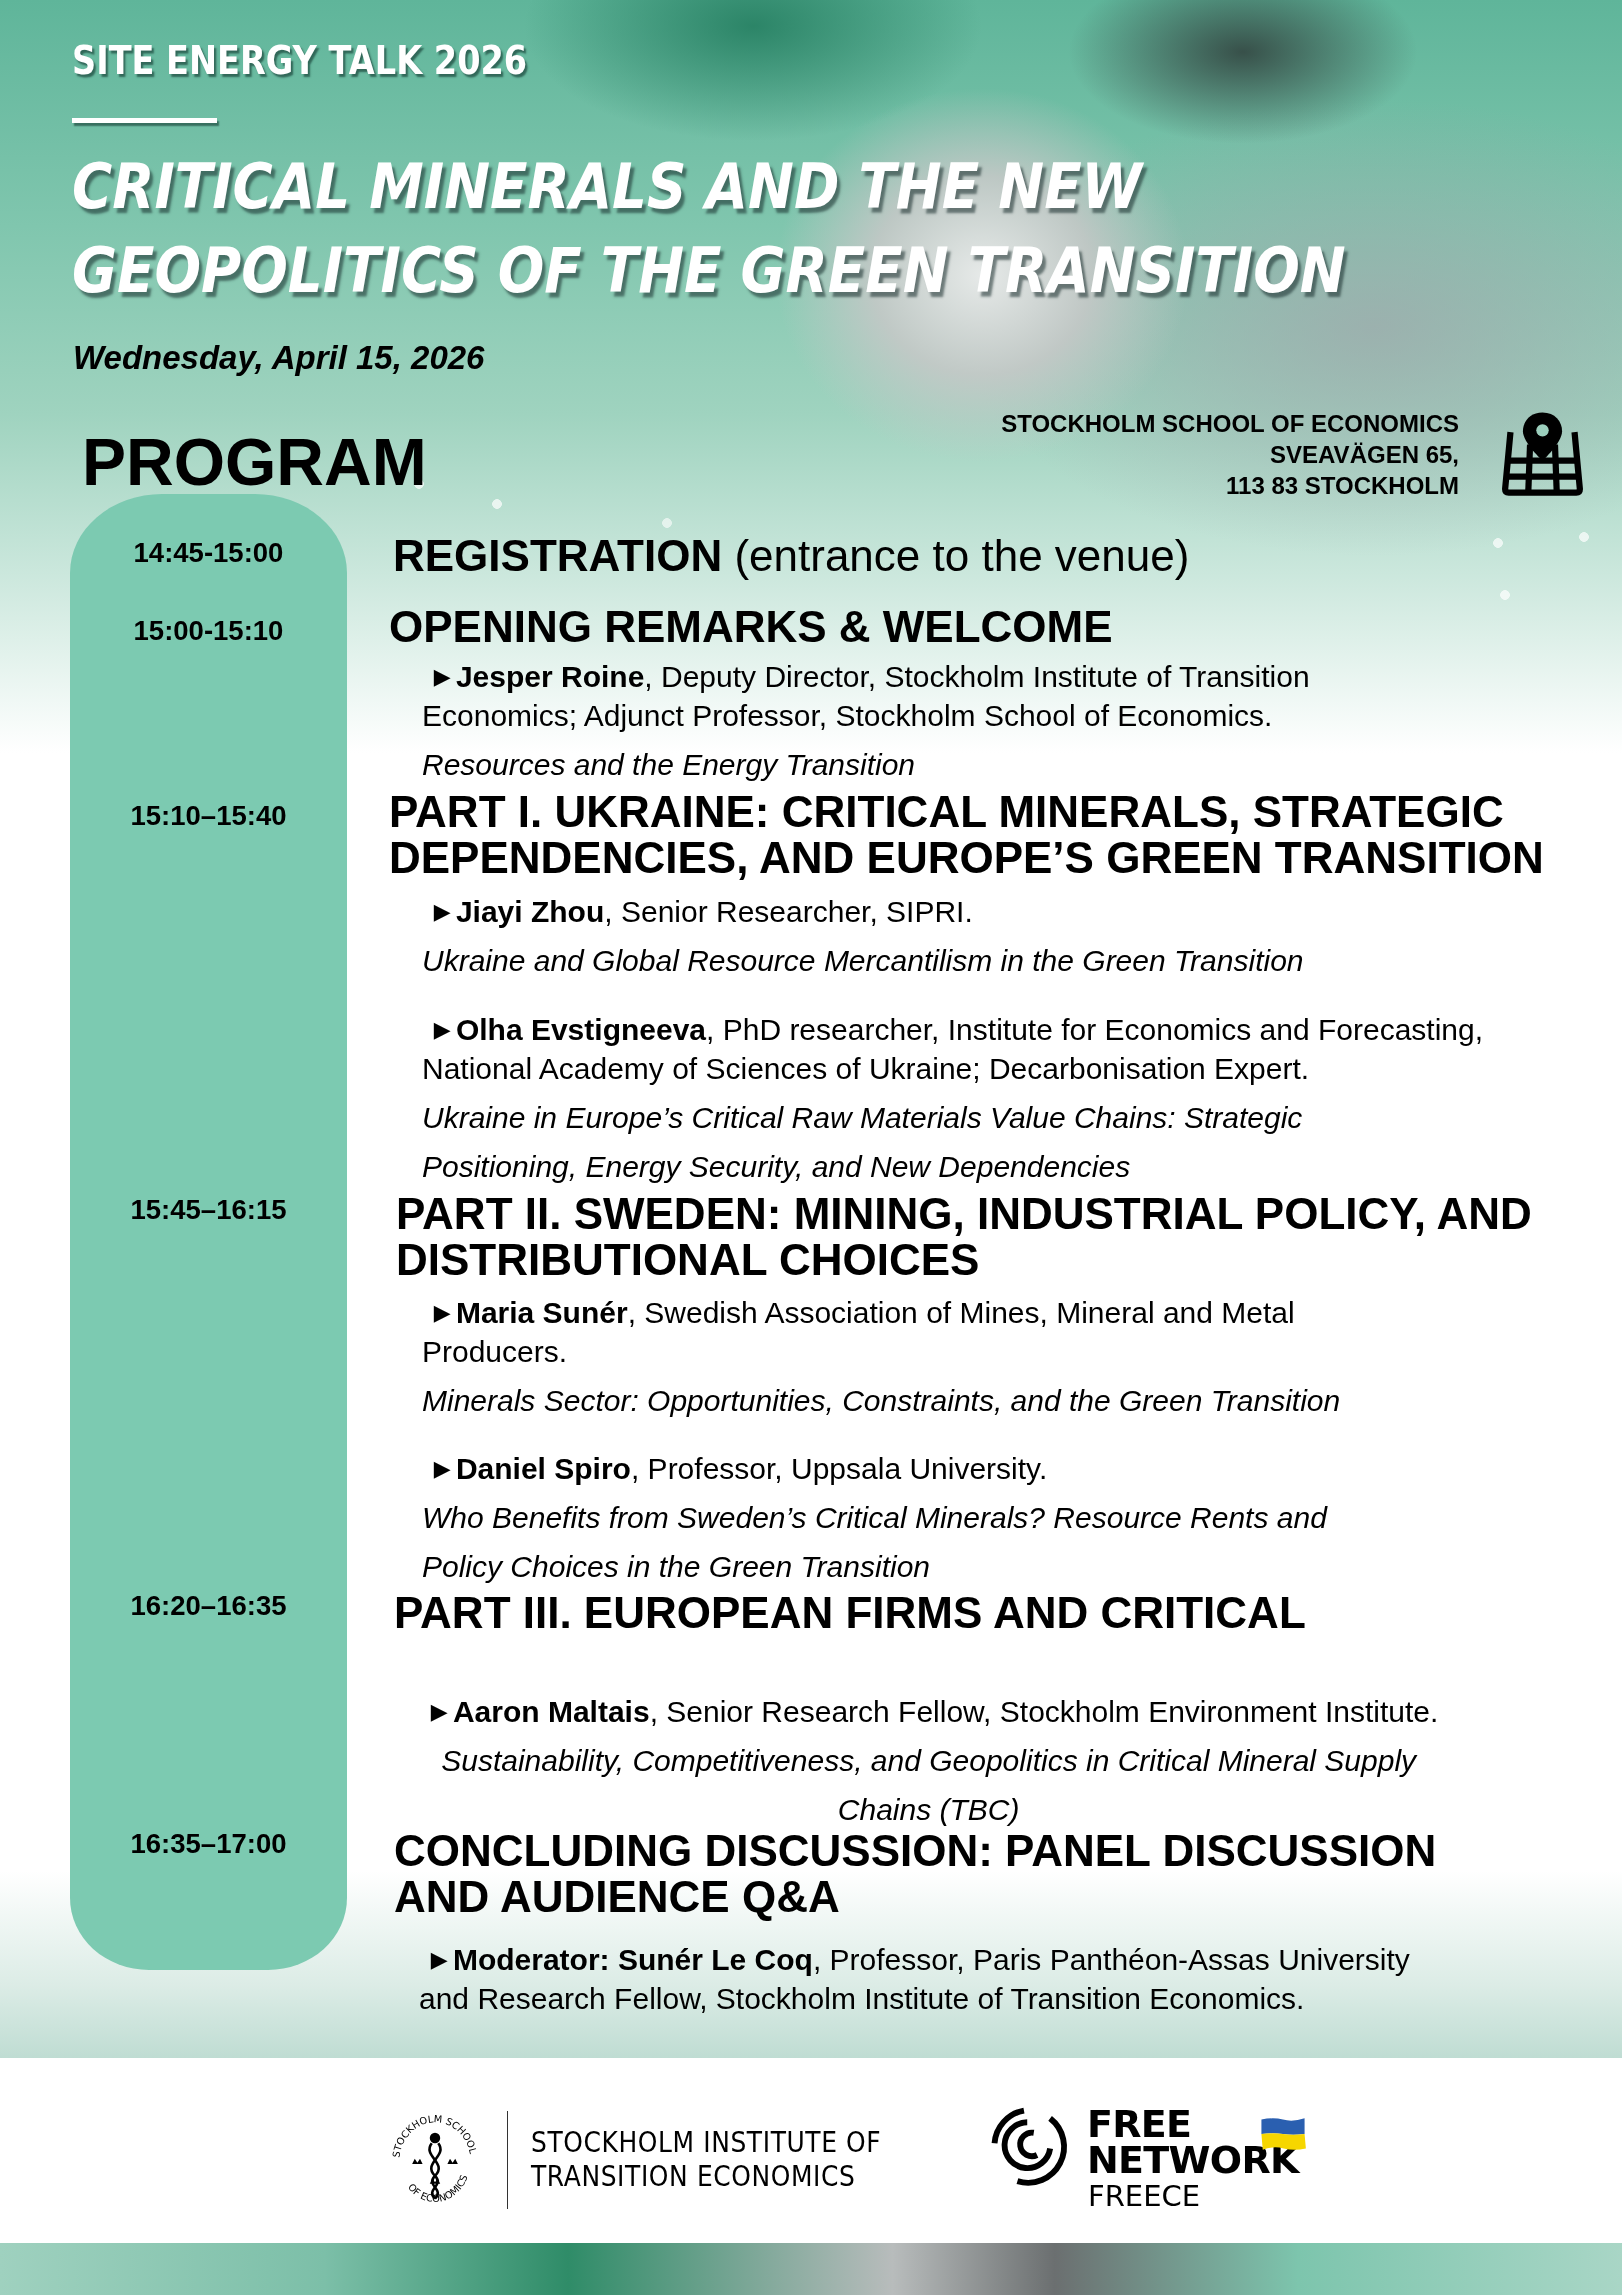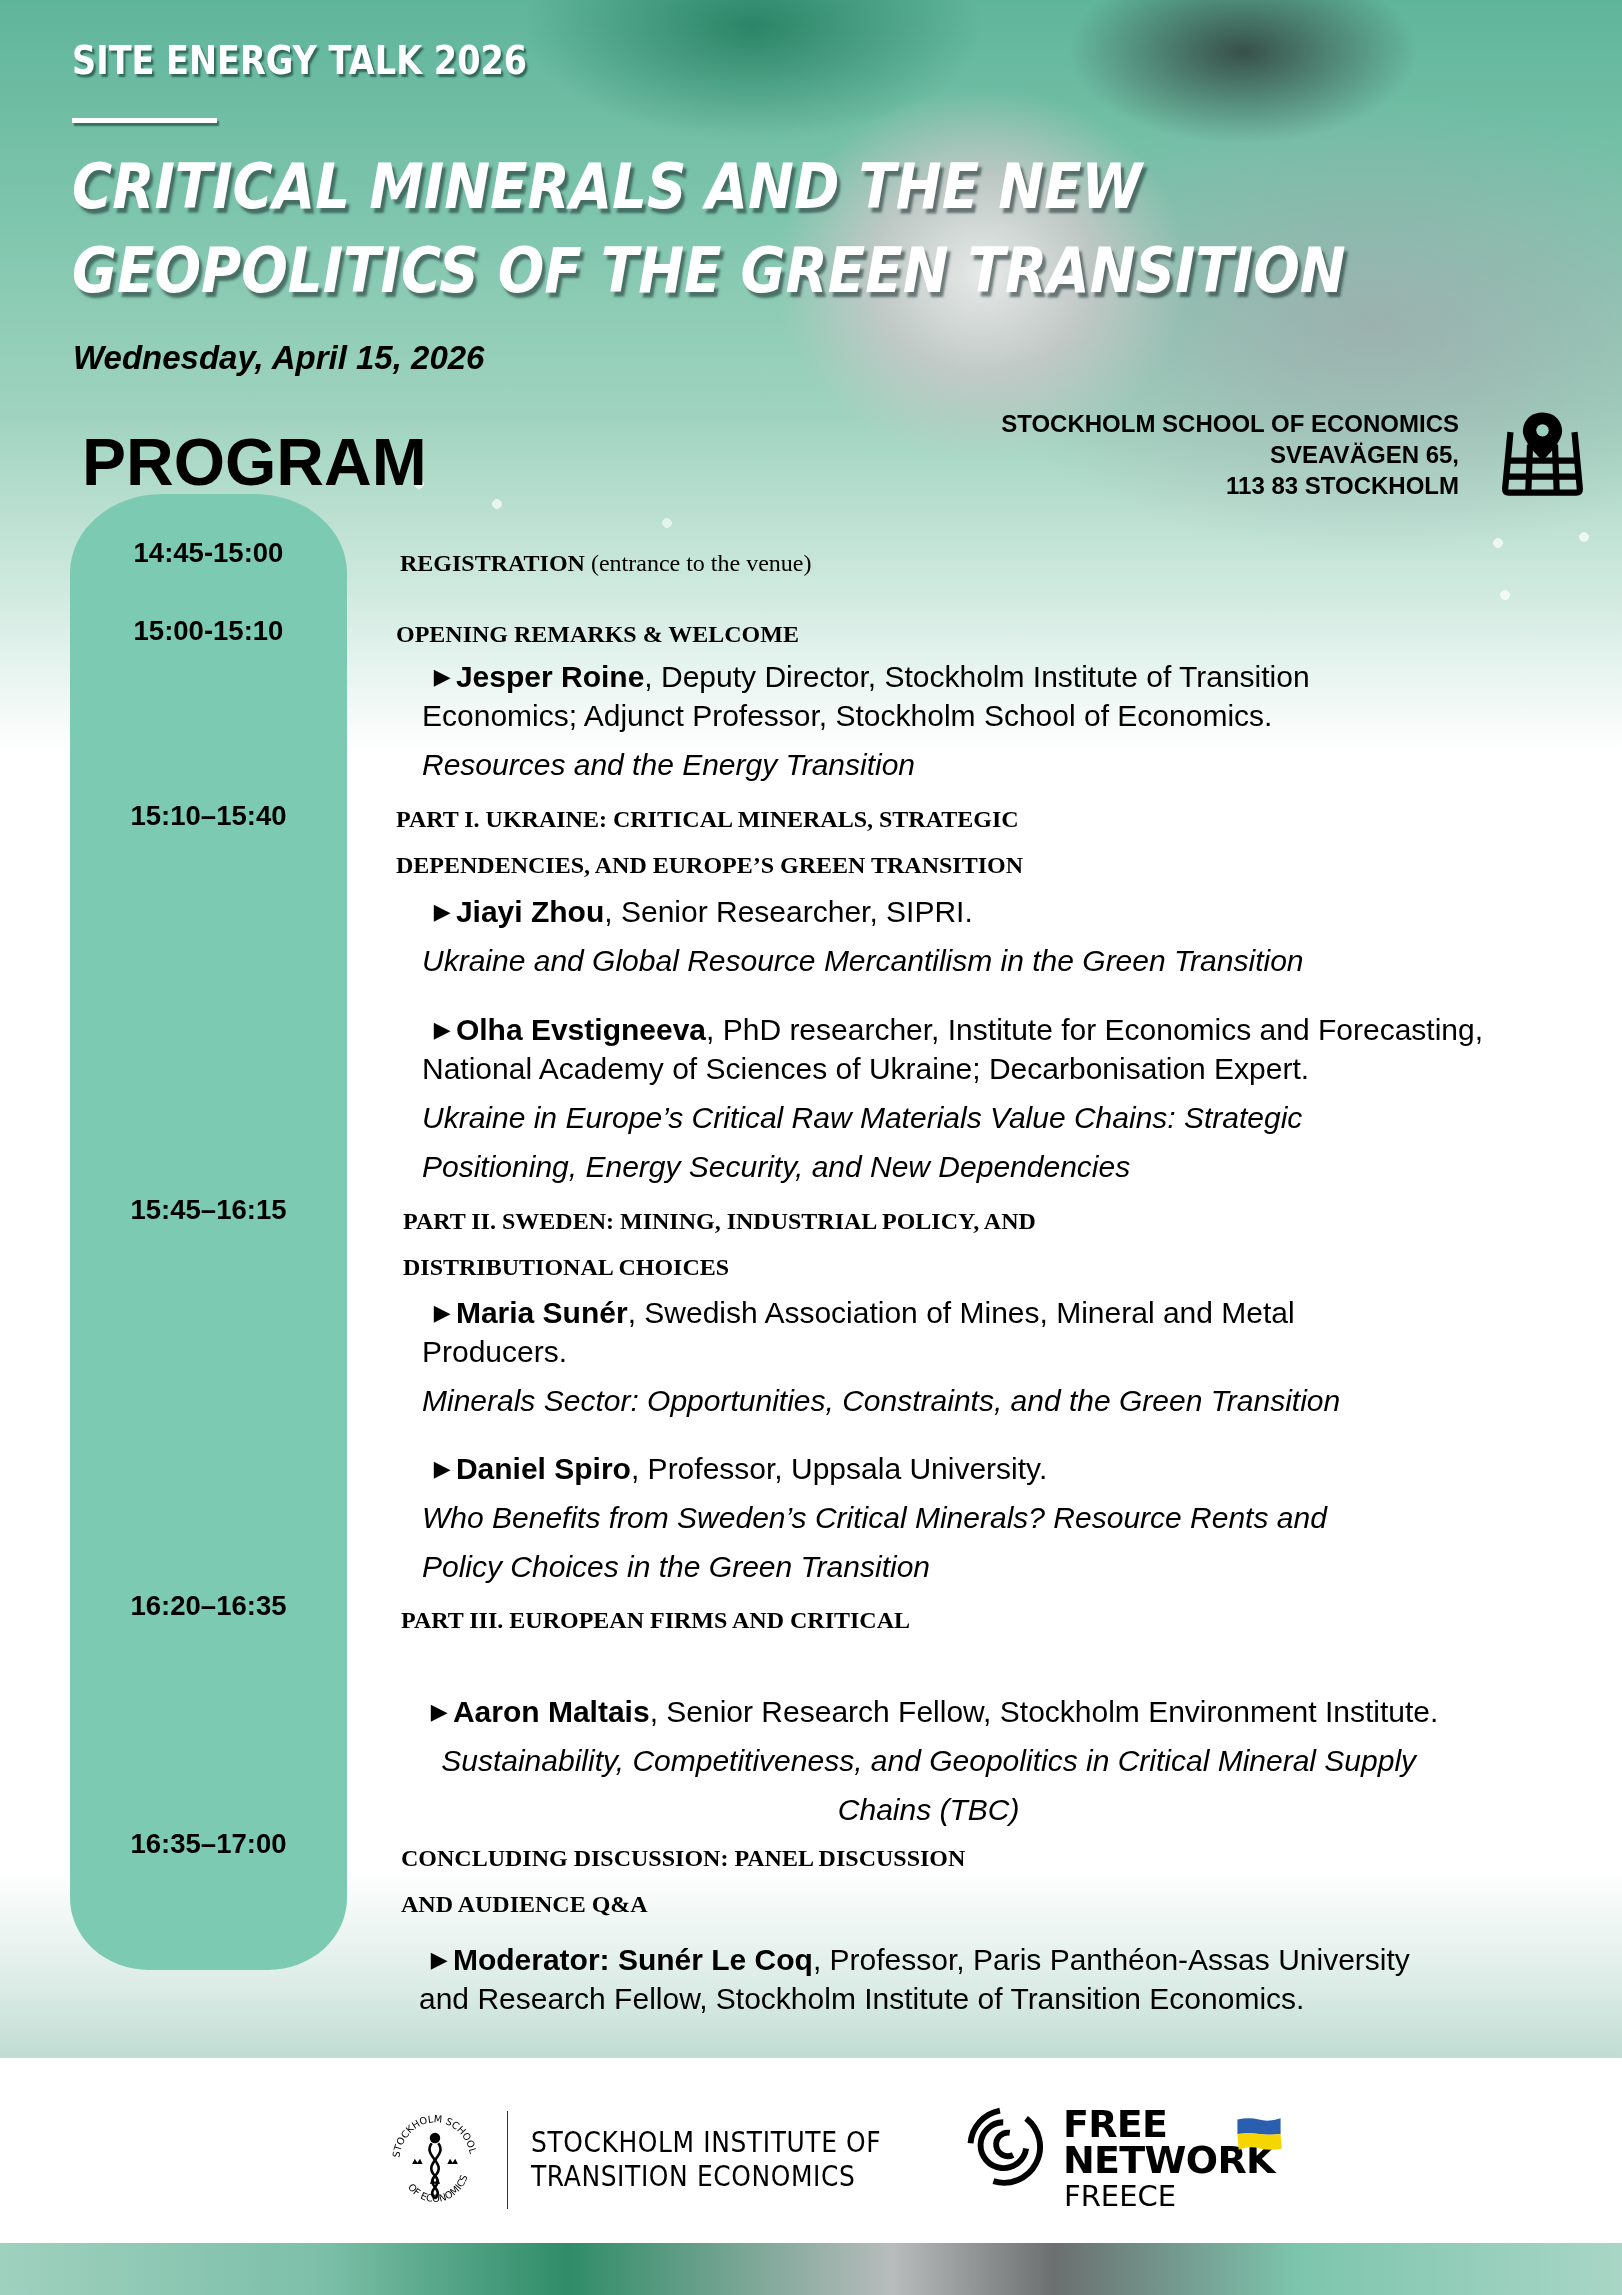--- a/index.html
+++ b/index.html
@@ -78,22 +78,22 @@
     position: absolute; left: 70px; top: 494px; width: 277px; height: 1476px;
     background: #7ccab1; border-radius: 92px 92px 79px 79px / 79px 79px 72px 72px;
   }
   .time {
     position: absolute; left: 70px; width: 277px; text-align: center;
     font-family: "Liberation Sans", sans-serif; font-weight: bold; font-size: 27.5px;
   }
 
   
   .session-title {
-    position: absolute; margin: 7px;
-    font-family: Liberation Serif, serif; font-weight: bold; font-size: 24px; line-height: 46px;
+    position: absolute; margin: 0;
+    font-family: Liberation Sans, sans-serif; font-weight: bold; font-size: 44px; line-height: 46px;
     white-space: nowrap;
   }
   .session-title .sub { font-weight: normal; }
   .speaker {
     position: absolute; font-family: "Liberation Sans", sans-serif; font-size: 30px; line-height: 39px;
     white-space: nowrap;
   }
   .speaker .bullet { font-size: 22px; vertical-align: 2.6px; margin-right: 5.2px; margin-left: 11.8px; }
   .speaker b { font-weight: bold; }
   .speaker .talk { font-style: italic; display: block; margin-top: 10px; }
@@ -101,21 +101,21 @@
 
   
   .site-logo { position: absolute; left: 386px; top: 2104px; width: 497px; height: 111px; }
   .site-seal { position: absolute; left: 0; top: 0; width: 98px; height: 111px; }
   .site-divider { position: absolute; left: 121px; top: 6.5px; width: 1.3px; height: 98px; background: #333; }
   .site-name {
     position: absolute; left: 145px; top: 21px; font-family: "DejaVu Sans", sans-serif;
     font-size: 29px; line-height: 34px; letter-spacing: 0.7px;
     transform: scaleX(0.86); transform-origin: left top; white-space: nowrap;
   }
-  .free-logo { position: absolute; left: 964px; top: 2104px; width: 340px; height: 118px; }
+  .free-logo { position: absolute; left: 988px; top: 2104px; width: 340px; height: 118px; }
   .free-mark { position: absolute; left: 0; top: 0; width: 85px; height: 85px; }
   .free-line1, .free-line2 {
     position: absolute; left: 99px; font-family: "DejaVu Sans", sans-serif; font-weight: bold;
     font-size: 38px; line-height: 38px; letter-spacing: -0.7px;
   }
   .free-line1 { top: 1.3px; }
   .free-line2 { top: 37px; }
   .free-line3 {
     position: absolute; left: 100px; top: 77px; font-family: "DejaVu Sans", sans-serif;
     font-size: 29px; line-height: 31px;

